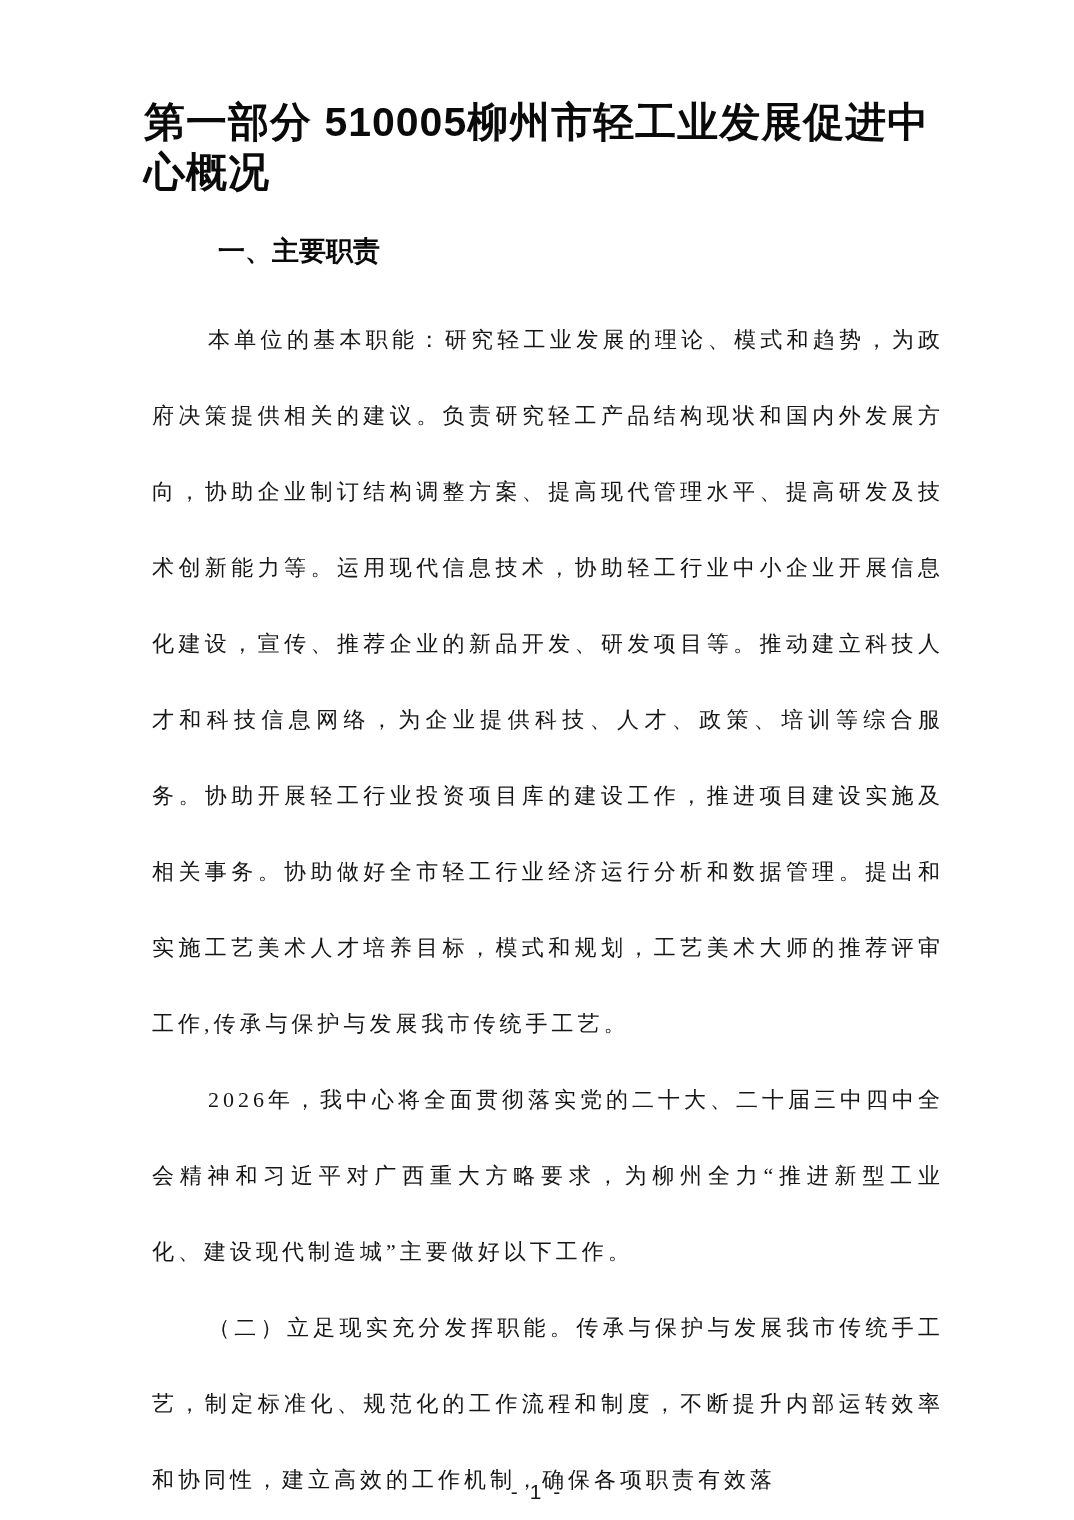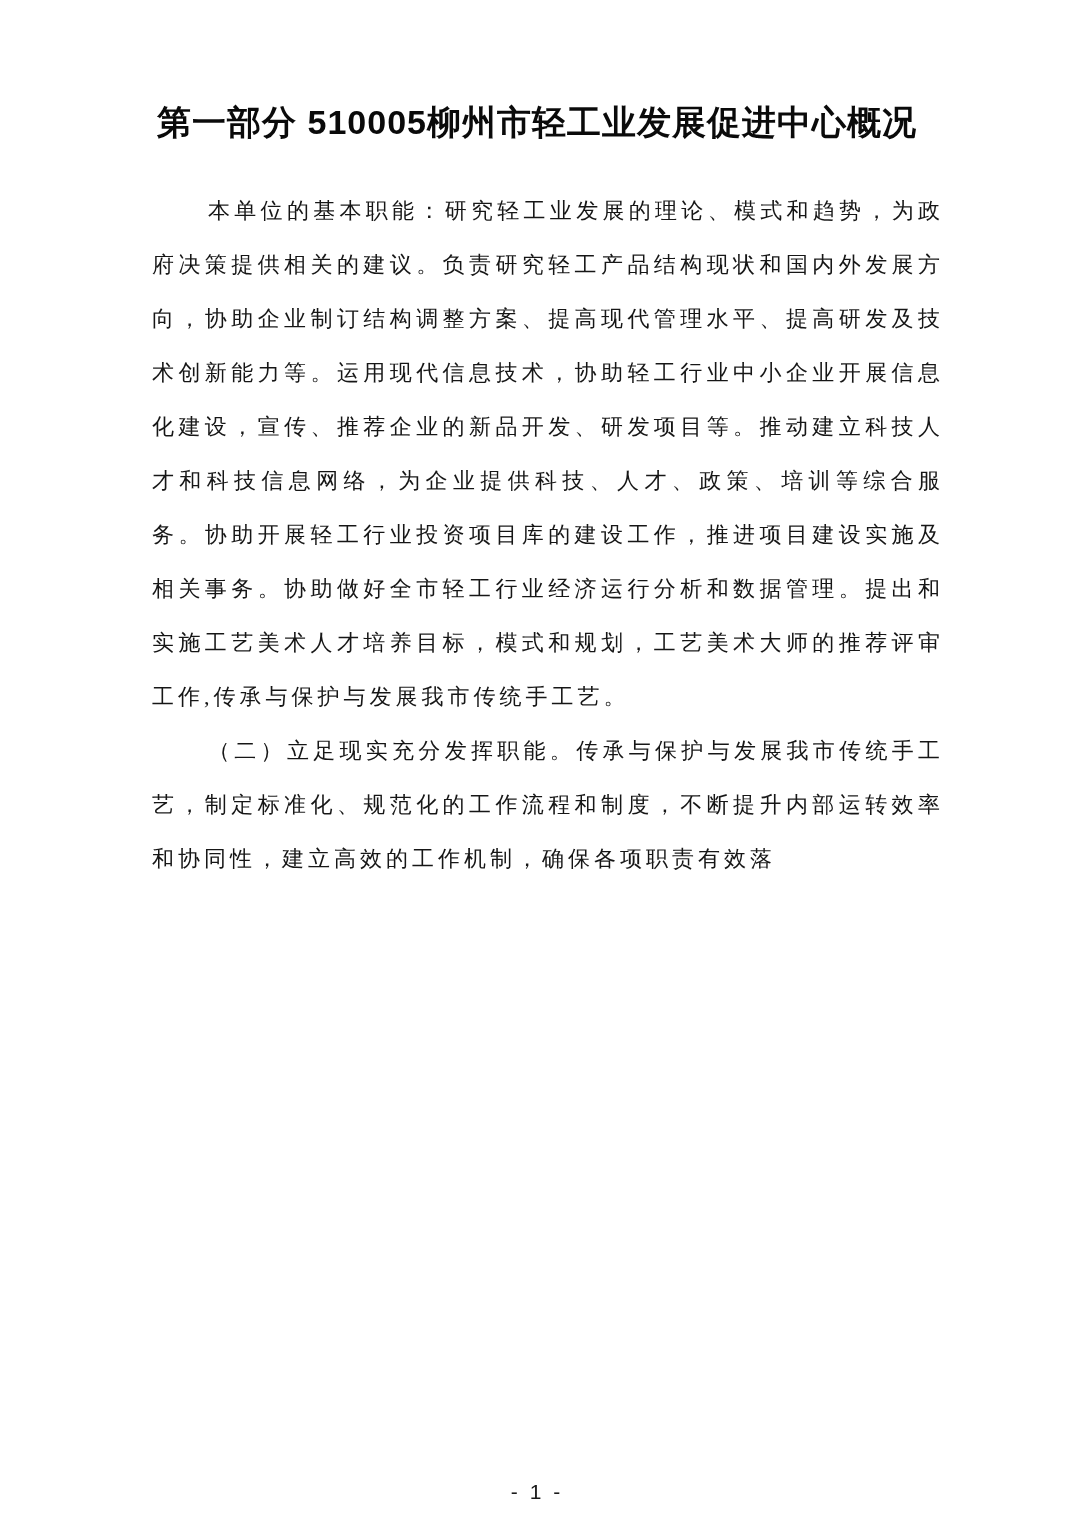--- a/index.html
+++ b/index.html
@@ -15,41 +15,41 @@
     position: relative;
     overflow: hidden;
   }
   .page {
     position: absolute;
     inset: 0;
   }
   .doc-title {
     margin: 97px auto 0 auto;
     width: 786px;
-    text-align: center;
+    text-align: left;
     font-family: "Liberation Sans", "DejaVu Sans", sans-serif;
     font-weight: bold;
-    font-size: 34px;
+    font-size: 41px;
     line-height: 50px;
     letter-spacing: 1px;
     color: #0a0a0a;
   }
   .section-heading {
     margin: 40px 0 0 218px;
     font-family: "Liberation Sans", "DejaVu Sans", sans-serif;
     font-weight: bold;
     font-size: 27px;
     line-height: 28px;
     color: #0a0a0a;
   }
   .body-text {
     width: 792px;
     margin: 37px 16px 0 152px;
     font-size: 22px;
-    line-height: 54px;
+    line-height: 76px;
     letter-spacing: 4px;
     text-align: justify;
     text-justify: inter-ideograph;
     color: #161616;
   }
   .body-text p {
     margin: 0;
     padding: 0;
     text-indent: 56px;
     word-break: break-all;
@@ -66,21 +66,23 @@
     color: #1a1a1a;
   }
 </style>
 </head>
 <body>
 
 <div class="page">
 
   <h1 class="doc-title">第一部分 510005柳州市轻工业发展促进中心概况</h1>
 
+  <h2 class="section-heading">一、主要职责</h2>
 
   <div class="body-text">
     <p>本单位的基本职能：研究轻工业发展的理论、模式和趋势，为政府决策提供相关的建议。负责研究轻工产品结构现状和国内外发展方向，协助企业制订结构调整方案、提高现代管理水平、提高研发及技术创新能力等。运用现代信息技术，协助轻工行业中小企业开展信息化建设，宣传、推荐企业的新品开发、研发项目等。推动建立科技人才和科技信息网络，为企业提供科技、人才、政策、培训等综合服务。协助开展轻工行业投资项目库的建设工作，推进项目建设实施及相关事务。协助做好全市轻工行业经济运行分析和数据管理。提出和实施工艺美术人才培养目标，模式和规划，工艺美术大师的推荐评审工作,传承与保护与发展我市传统手工艺。</p>
+    <p>2026年，我中心将全面贯彻落实党的二十大、二十届三中四中全会精神和习近平对广西重大方略要求，为柳州全力“推进新型工业化、建设现代制造城”主要做好以下工作。</p>
     <p>（二）立足现实充分发挥职能。传承与保护与发展我市传统手工艺，制定标准化、规范化的工作流程和制度，不断提升内部运转效率和协同性，建立高效的工作机制，确保各项职责有效落</p>
   </div>
 
   <div class="page-number">- 1 -</div>
 
 </div>
 
 </body></html>

